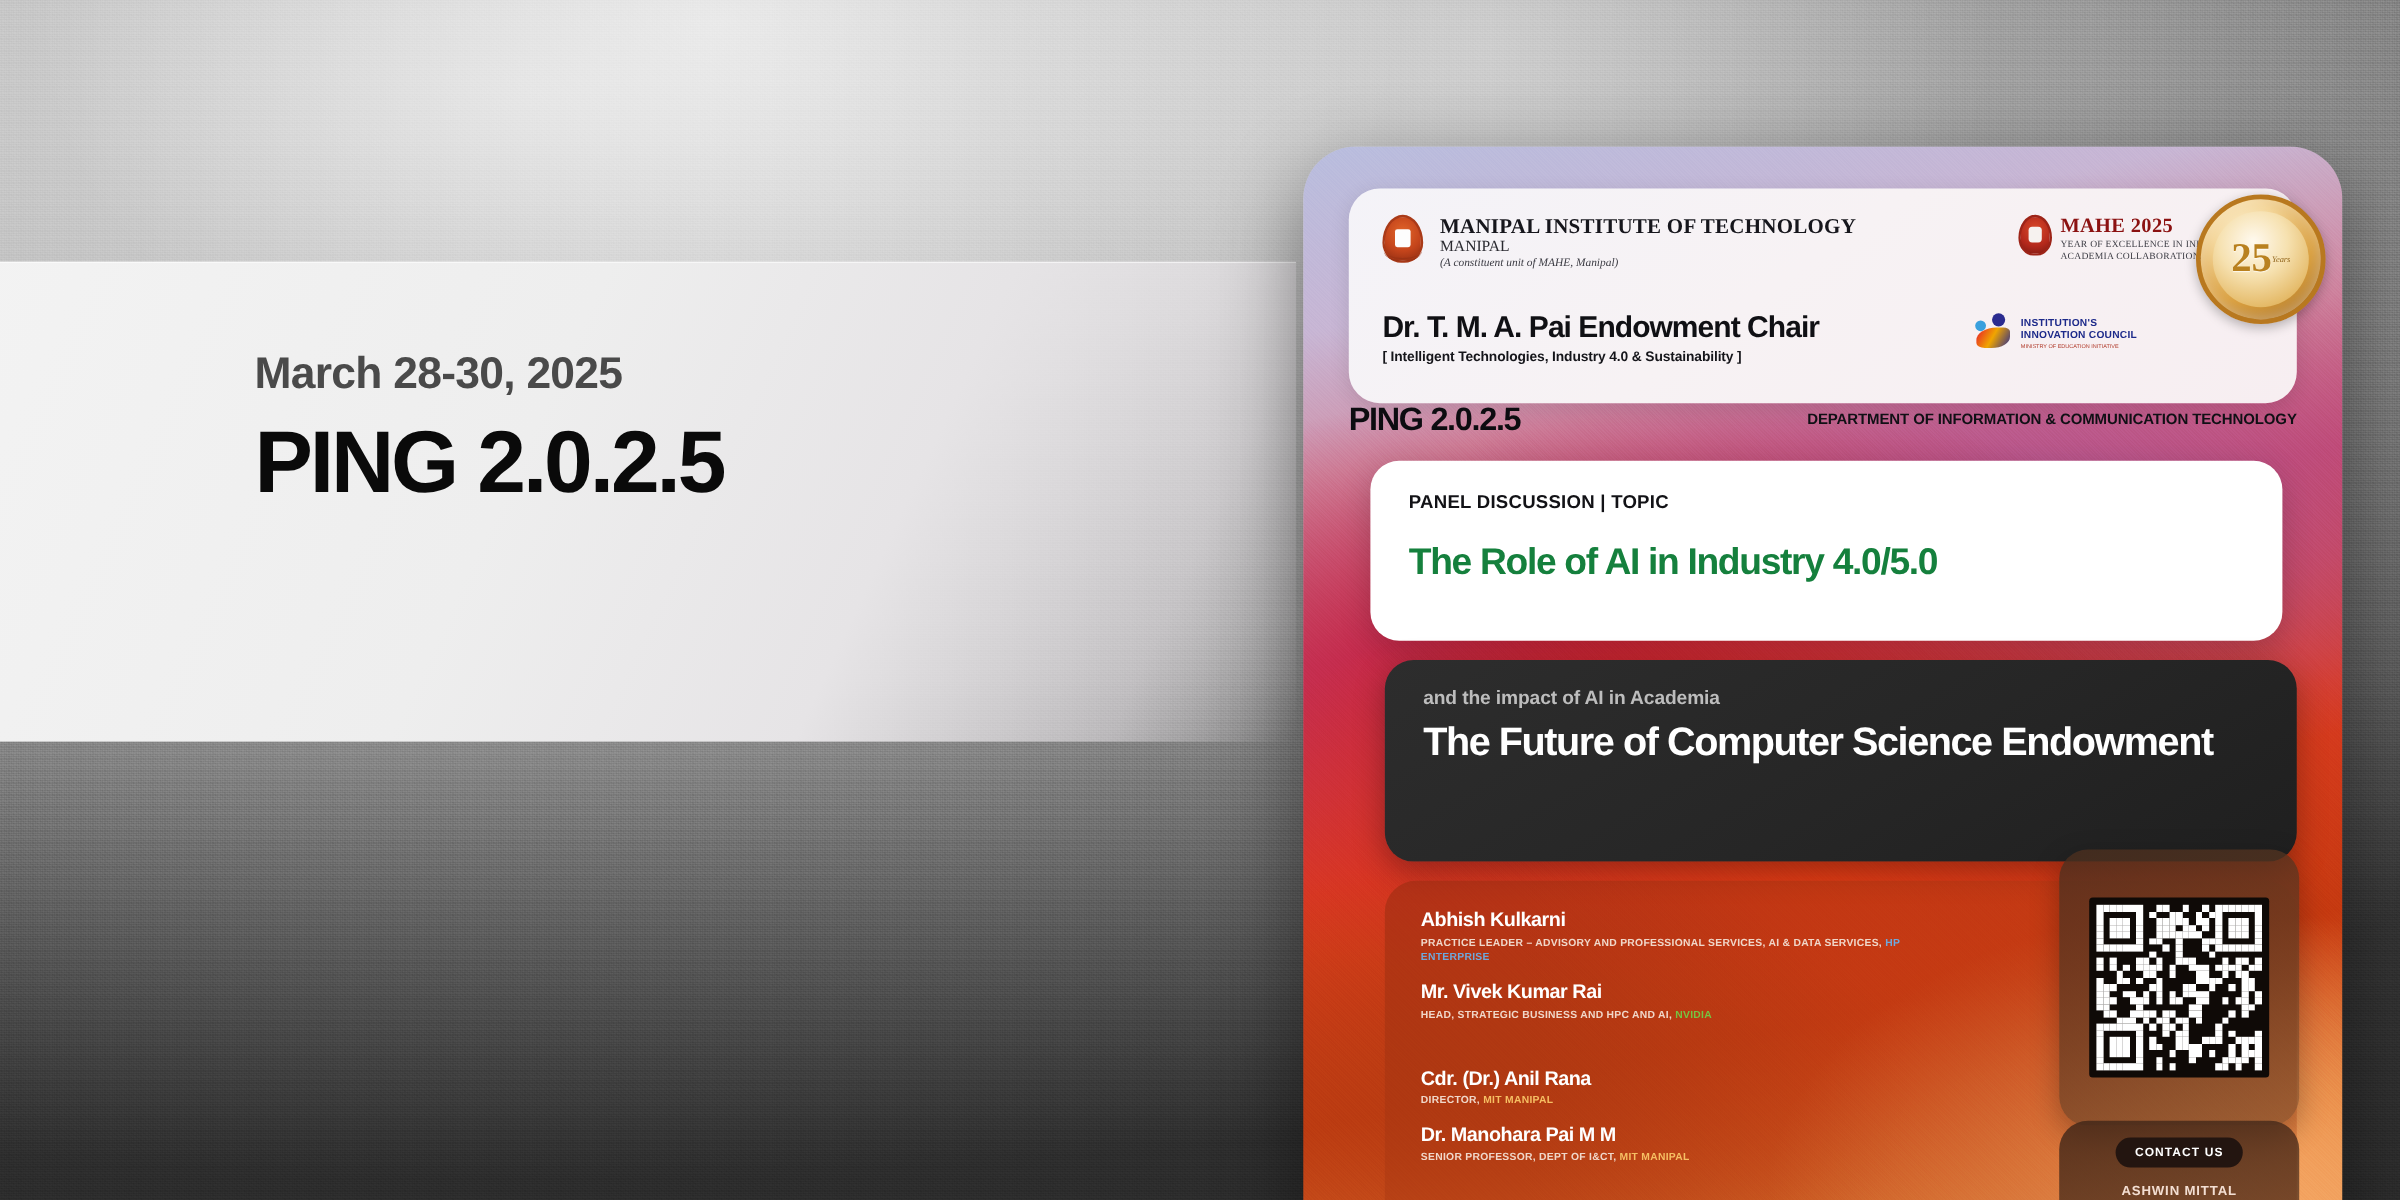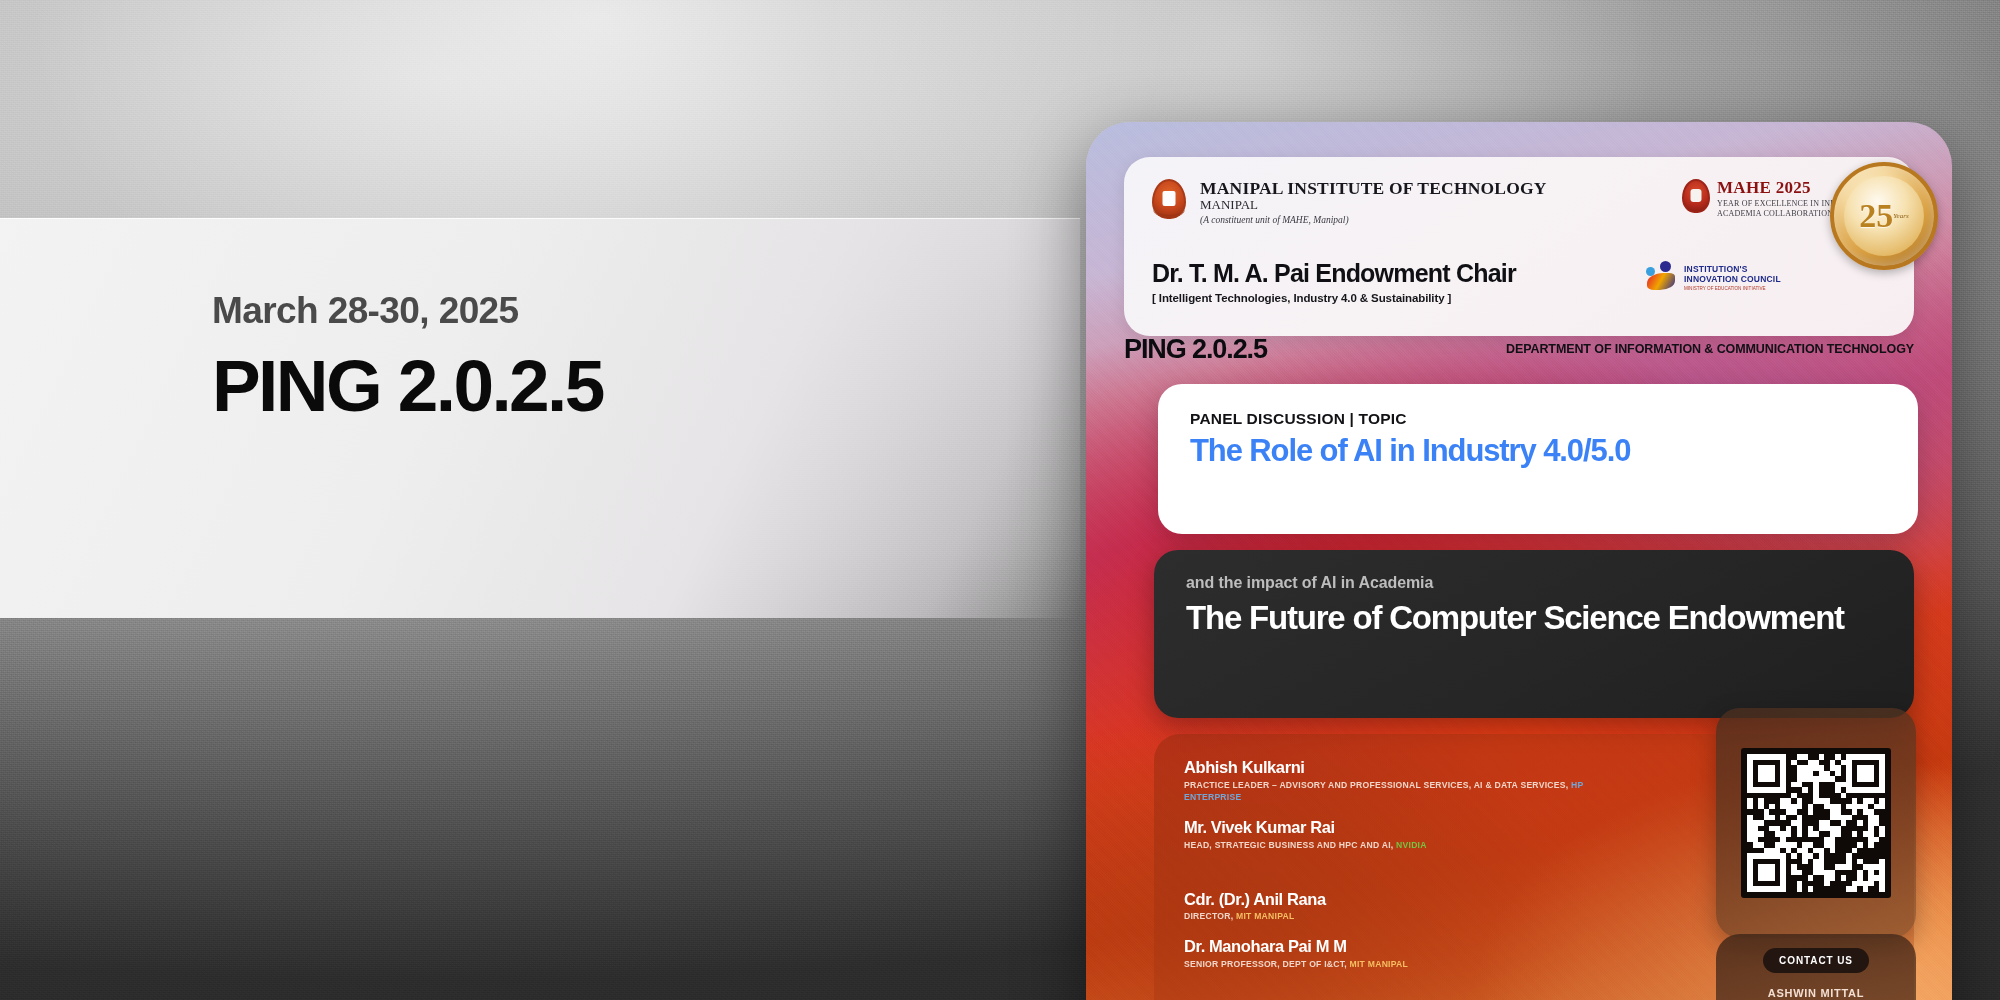--- a/index.html
+++ b/index.html
@@ -141,27 +141,27 @@
   }
   #jubilee-num{ font-family:"Liberation Serif", serif; font-size:34px; font-weight:700; color:#b9811f; line-height:.9; text-shadow:0 1px 1px rgba(255,255,255,.8); }
   #jubilee-yrs{ font-family:"Liberation Serif", serif; font-style:italic; font-size:7px; color:#8c5f15; }
 
   #hdr-bottom{ position:absolute; left:38px; top:212px; width:790px; display:flex; align-items:center; justify-content:space-between; }
   #ping-tag{ font-size:27px; font-weight:700; color:#0c0c10; letter-spacing:-1.1px; }
   #dept{ font-size:12.5px; font-weight:700; color:#101015; text-align:right; line-height:1.2; letter-spacing:-.1px; }
 
   
   #topic-card{
-    left:72px; top:262px; width:760px; height:150px;
+    left:56px; top:262px; width:760px; height:150px;
     background:#ffffff; border-radius:24px;
     box-shadow:0 8px 26px rgba(0,0,0,.18);
     padding:26px 32px;
   }
   #topic-kicker{ font-size:15.5px; font-weight:700; color:#121216; letter-spacing:.2px; }
-  #topic-title{ font-size:31px; font-weight:700; color:#3b82f6; letter-spacing:-1.1px; line-height:1.06; margin-top:7px; }
+  #topic-title{ font-size:31px; font-weight:700; color:#15803d; letter-spacing:-1.1px; line-height:1.06; margin-top:24px; }
 
   
   #dark-card{
     left:68px; top:428px; width:760px; height:168px;
     background:linear-gradient(150deg,#2d2d2d 0%, #262626 55%, #1f1f1f 100%);
     border-radius:24px; padding:24px 32px;
     box-shadow:0 8px 26px rgba(0,0,0,.3);
   }
   #dark-kicker{ font-size:16px; font-weight:700; color:#bdbdbd; letter-spacing:-.1px; }
   #dark-title{ font-size:33px; font-weight:700; color:#ffffff; letter-spacing:-1.2px; line-height:1.06; margin-top:9px; }

